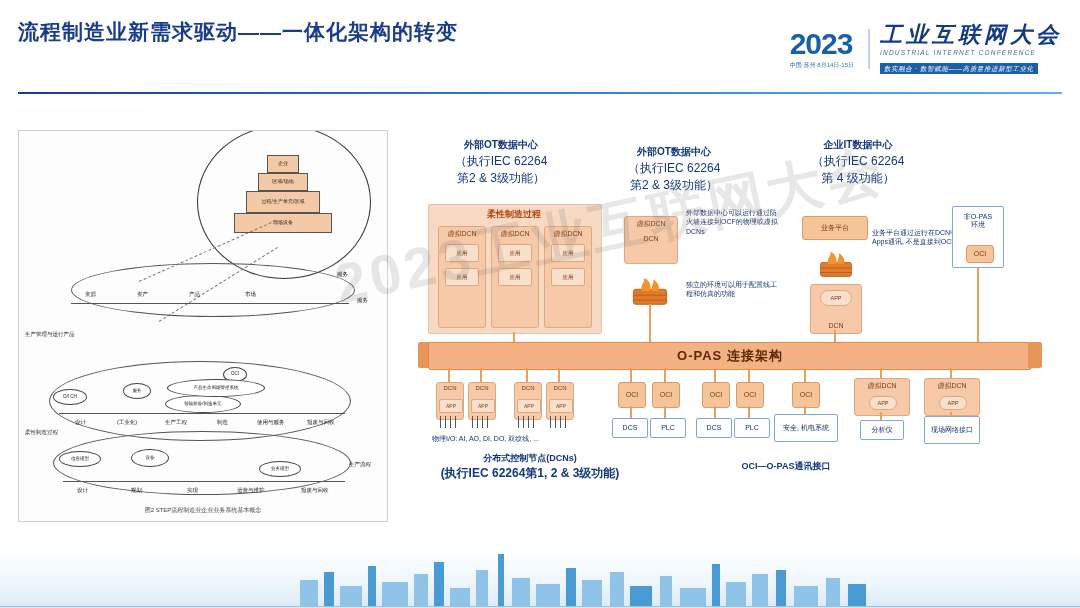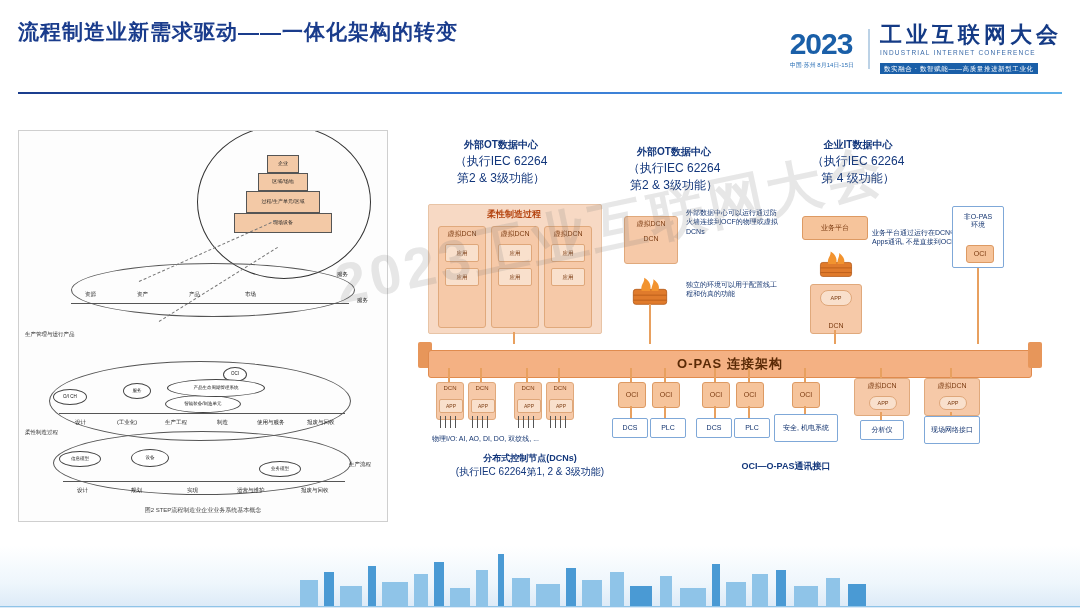--- a/index.html
+++ b/index.html
@@ -24,21 +24,21 @@
     position:absolute;right:18px;top:22px;display:flex;align-items:center;gap:10px;
   }
   .logo-2023{
     font-size:30px;font-weight:bold;color:#1a5fa8;letter-spacing:-1px;
     line-height:1;position:relative;padding-right:4px;
   }
   .logo-2023 .sub{
     display:block;font-size:6px;font-weight:normal;color:#2a6fb5;letter-spacing:0px;margin-top:3px;
   }
   .logo-divider{width:2px;height:40px;background:#bcd2e6;}
-  .logo-right{line-height:1.15;}
+  .logo-right{line-height:1.15;font-style:italic;}
   .logo-cn{font-size:22px;font-weight:bold;color:#143a85;letter-spacing:4px;}
   .logo-en{font-size:6.5px;color:#3a6aa8;letter-spacing:1.2px;margin-top:2px;}
   .logo-bar{
     margin-top:3px;background:#1a5fa8;color:#fff;font-size:6.5px;
     padding:2px 4px;letter-spacing:0.6px;display:inline-block;
   }
 
   
   .content{
     position:absolute;left:18px;top:108px;width:1044px;height:430px;
@@ -100,21 +100,21 @@
     position:absolute;background:#f6c49b;border:1px solid #dd9a63;border-radius:3px;
     font-size:7px;color:#7a3a10;text-align:center;display:flex;align-items:center;
     justify-content:center;line-height:1.25;
   }
   .white-box{
     position:absolute;background:#ffffff;border:1px solid #7fa8d8;border-radius:2px;
     font-size:7px;color:#12336f;text-align:center;display:flex;align-items:center;
     justify-content:center;line-height:1.2;
   }
   .bus{
-    position:absolute;left:32px;top:242px;width:602px;height:26px;
+    position:absolute;left:32px;top:234px;width:602px;height:26px;
     background:#f4b183;border:1px solid #e08b4e;border-radius:3px;
     display:flex;align-items:center;justify-content:center;
     font-size:13px;font-weight:bold;color:#5a2a06;letter-spacing:1px;
   }
   .bus-end{
     position:absolute;top:234px;width:14px;height:26px;background:#e7965a;border-radius:2px;
   }
   .note{
     position:absolute;font-size:7px;color:#12336f;line-height:1.35;
   }
@@ -128,21 +128,21 @@
     font-size:6.5px;color:#7a3a10;text-align:center;border:1px solid #dd9a63;background:#f6c49b;
     border-radius:2px;padding:2px 1px;margin-bottom:3px;line-height:1.15;
   }
   .legend-item.plain{background:#fff;border-color:#9aa; color:#333;}
   .flame{
     position:absolute;width:34px;height:26px;
   }
   .bottom-label{
     position:absolute;text-align:center;font-size:9px;font-weight:bold;color:#13377c;line-height:1.4;
   }
-  .bottom-sub{font-size:10px;font-weight:normal;display:block;}
+  .bottom-sub{font-size:12px;font-weight:bold;display:block;}
   .io-text{position:absolute;font-size:7px;color:#12336f;white-space:nowrap;}
   .pin{position:absolute;background:#555;width:1px;height:12px;}
 
   
   .watermark{
     position:absolute;left:330px;top:190px;
     font-size:56px;font-weight:bold;color:rgba(120,120,120,0.18);
     transform:rotate(-12deg);white-space:nowrap;pointer-events:none;letter-spacing:4px;
   }
 

